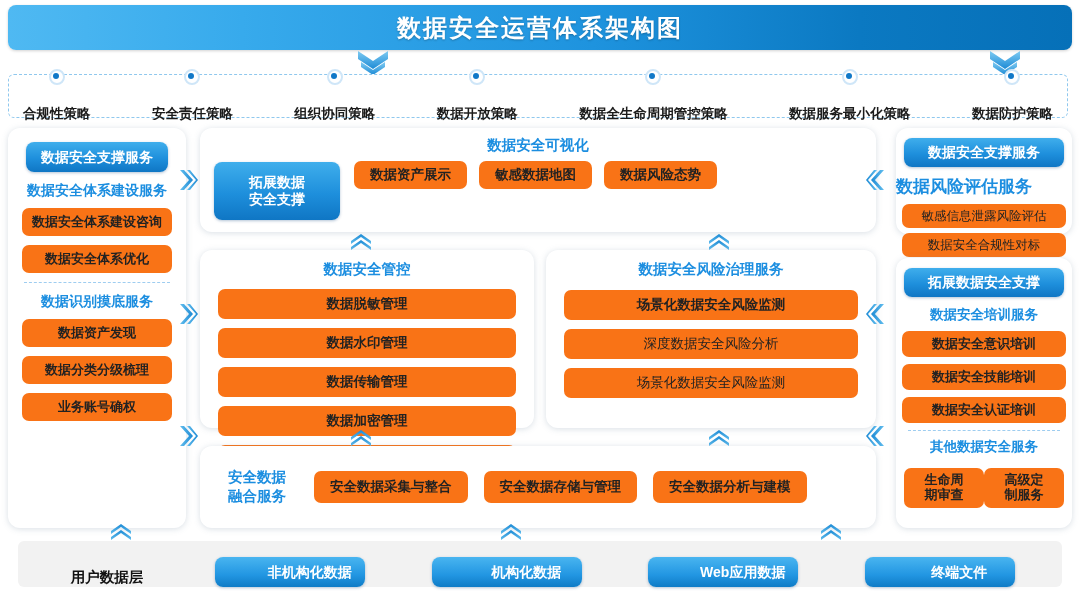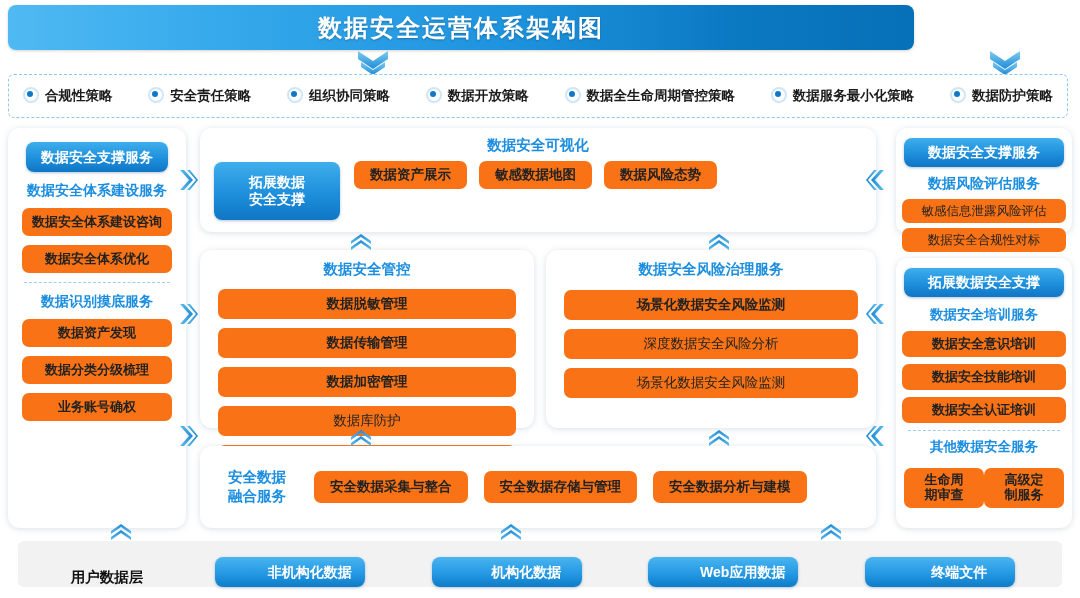--- a/index.html
+++ b/index.html
@@ -8,39 +8,39 @@
     width:1080px;height:598px;
     background:#ffffff;
     font-family:"Liberation Sans","DejaVu Sans",sans-serif;
     overflow:hidden;
     position:relative;
   }
   .stage{position:relative;width:1080px;height:598px;}
 
   
   .title-bar{
-    position:absolute;left:8px;top:5px;width:906px;height:45px;
+    position:absolute;left:8px;top:5px;width:1064px;height:45px;
     border-radius:8px;
     background:linear-gradient(90deg,#4FB9F2 0%,#37AAEC 22%,#1E93DE 55%,#0B79C2 80%,#0670B8 100%);
     display:flex;align-items:center;justify-content:center;
     box-shadow:0 1px 3px rgba(0,0,0,.18);
   }
   .title-bar .t{
     color:#fff;font-size:24px;font-weight:bold;letter-spacing:2px;
     text-shadow:0 1px 2px rgba(0,0,0,.25);
   }
 
   
   .strategy-bar{
     position:absolute;left:8px;top:74px;width:1060px;height:44px;
     border:1px dashed #8fc8ee;border-radius:6px;background:#fff;
     display:flex;align-items:center;justify-content:space-between;
     padding:0 14px;box-sizing:border-box;
   }
-  .strategy-item{display:flex;align-items:flex-start;gap:6px;white-space:nowrap;}
+  .strategy-item{display:flex;align-items:center;gap:20px;white-space:nowrap;flex-direction:column;}
   .strategy-item .dot{
     width:12px;height:12px;border-radius:50%;
     background:#ffffff;border:2px solid #cfe6f8;
     display:inline-block;position:relative;flex:0 0 auto;
   }
   .strategy-item .dot::after{
     content:"";position:absolute;left:2px;top:2px;width:6px;height:6px;
     border-radius:50%;background:#1078C8;
   }
   .strategy-item .lb{font-size:13.5px;font-weight:bold;color:#1b1b1b;}
@@ -76,21 +76,21 @@
   
   #left-card{left:8px;top:128px;width:178px;height:400px;}
   #left-card .inner{padding:14px 10px 10px 10px;}
   #left-card .bluebtn{height:30px;margin:0 8px 10px 8px;}
   #left-card .sec{color:#1C8EE0;font-weight:bold;font-size:14px;text-align:center;margin-bottom:8px;}
   #left-card .pill{height:28px;margin:0 4px 9px 4px;font-size:13px;}
 
   
   #right-card-1{left:896px;top:128px;width:176px;height:106px;}
   #right-card-1 .bluebtn{height:29px;margin:10px 8px 8px 8px;}
-  #right-card-1 .sec{color:#1C8EE0;font-weight:bold;font-size:14px;text-align:center;margin-bottom:6px;}
+  #right-card-1 .sec{color:#1C8EE0;font-weight:bold;font-size:17px;text-align:left;margin-bottom:6px;}
   #right-card-1 .pill{height:24px;margin:0 6px 5px 6px;font-size:12.5px;}
 
   #right-card-2{left:896px;top:258px;width:176px;height:270px;}
   #right-card-2 .bluebtn{height:29px;margin:10px 8px 9px 8px;}
   #right-card-2 .sec{color:#1C8EE0;font-weight:bold;font-size:13.5px;text-align:center;margin-bottom:7px;}
   #right-card-2 .pill{height:26px;margin:0 6px 7px 6px;font-size:13px;}
   #right-card-2 .sep{margin:4px 12px 7px 12px;}
   #right-card-2 .duo{display:flex;gap:0;margin:12px 8px;}
   #right-card-2 .duo .pill{flex:1;height:40px;margin:0;font-size:13px;}
 
@@ -276,20 +276,21 @@
     <svg width="22" height="16" viewBox="0 0 22 16">
       <path d="M11 0 L21 7 L21 10 L11 3 L1 10 L1 7 Z" fill="url(#gu)"></path>
       <path d="M11 6 L21 13 L21 16 L11 9 L1 16 L1 13 Z" fill="url(#gu)"></path>
     </svg>
   </div>
 
   <div class="card" id="ctrl-card">
     <div class="card-title">数据安全管控</div>
     <div class="grid">
       <div class="pill">数据脱敏管理</div>
+      <div class="pill">数据水印管理</div>
       <div class="pill">数据传输管理</div>
       <div class="pill">数据加密管理</div>
       <div class="pill light">数据库防护</div>
       <div class="pill">数据终端安全</div>
     </div>
   </div>
 
   <div class="card" id="risk-card">
     <div class="card-title">数据安全风险治理服务</div>
     <div class="col">

